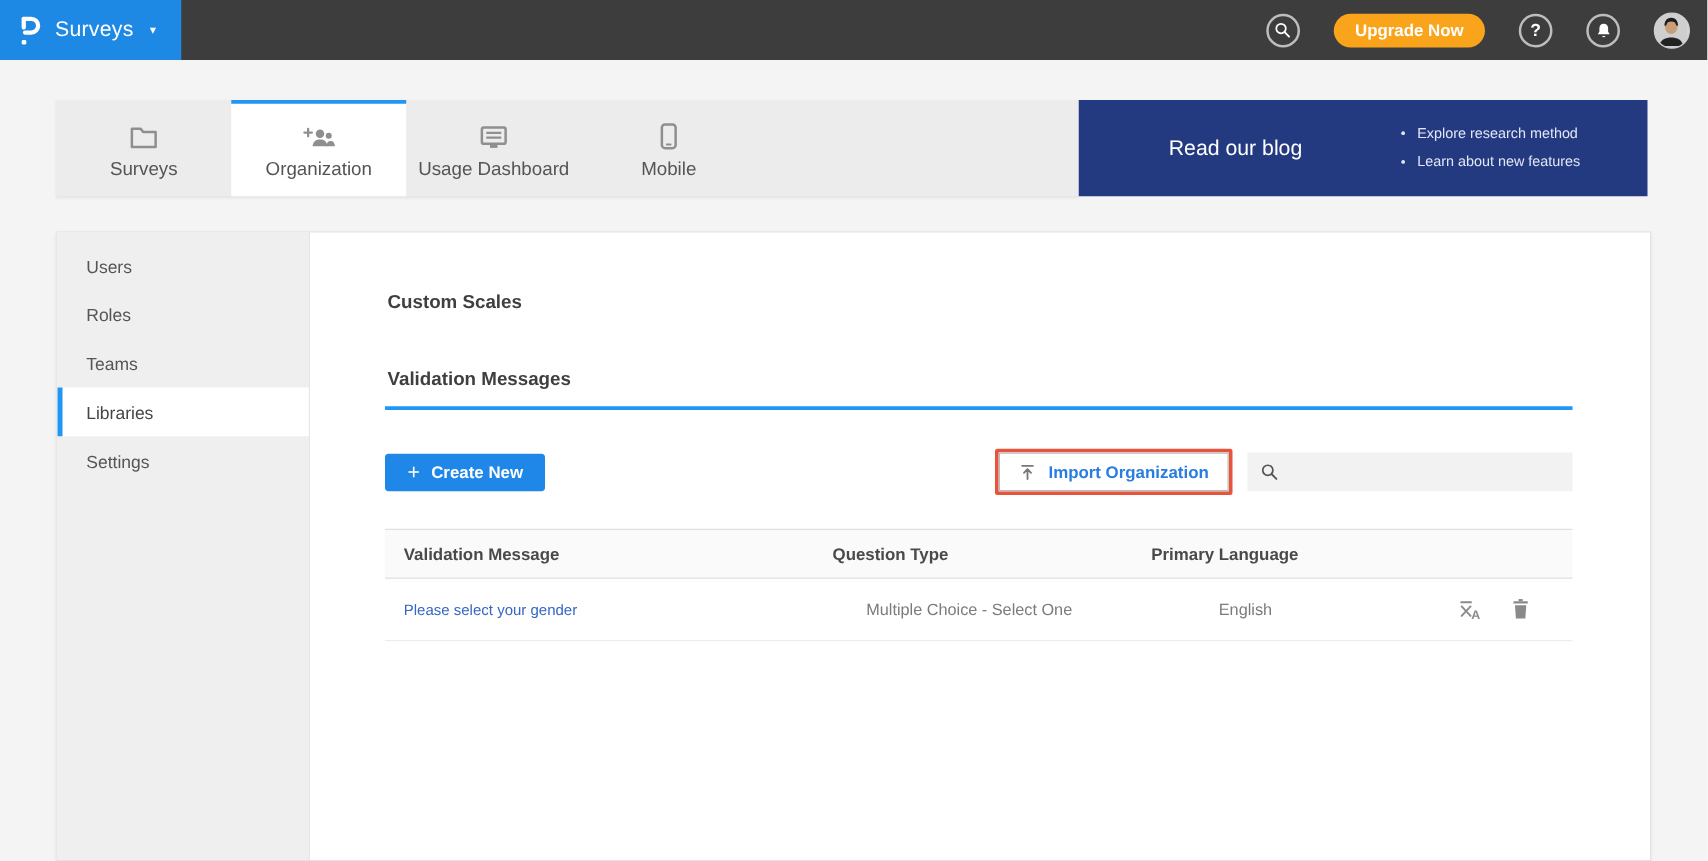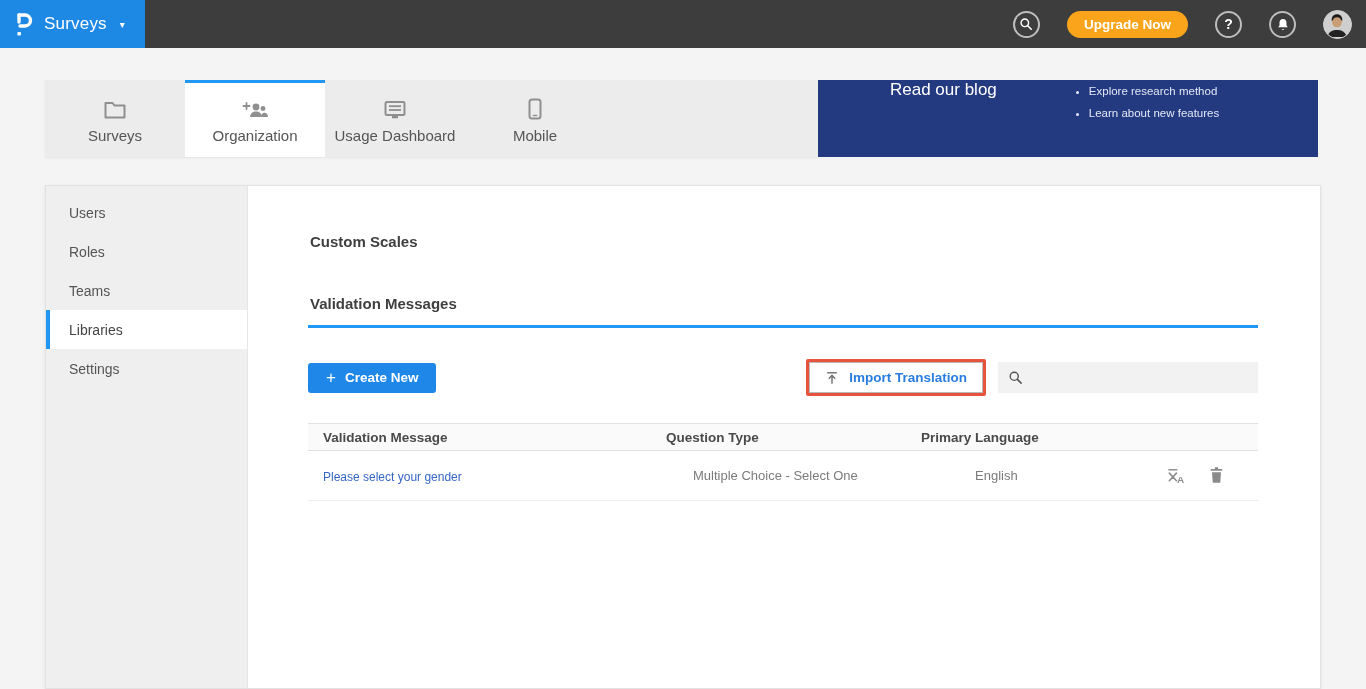--- a/index.html
+++ b/index.html
@@ -25,21 +25,21 @@
     border:1.5px solid #cfcfcf; background:#d8d8d8; }
 
   
   .strip-row { margin:32px 48px 0 45px; display:flex; height:77px; }
   .nav-strip { flex:1; background:#ececec; display:flex; box-shadow:0 1px 2px rgba(0,0,0,.07); }
   .nav-tab { width:140px; display:flex; flex-direction:column; align-items:center; justify-content:center;
     gap:7px; border-top:3px solid transparent; cursor:pointer; color:#555; }
   .nav-tab .nicon { color:#8f8f8f; height:24px; display:flex; align-items:flex-end; }
   .nav-tab .nlabel { font-size:15px; }
   .nav-tab.active { background:#fff; border-top:3px solid #2196f3; }
-  .banner { width:500px; background:#243a80; display:flex; 
+  .banner { width:455px; background:#243a80; display:flex; align-items:center;
     padding-left:72px; gap:78px; cursor:pointer; }
   .banner-title { color:#fff; font-size:17px; font-weight:500; white-space:nowrap; }
   .banner-bullets { list-style:disc; color:#e2e7f5; font-size:11.5px; line-height:1.95; padding-left:14px; }
 
   
   .panel { margin:28px 45px 0 45px; height:504px; background:#fff;
     border:1px solid #e2e2e2; box-shadow:0 1px 3px rgba(0,0,0,.08); display:flex; }
   .side-nav { width:202px; background:#efefef; padding-top:7px; border-right:1px solid #e6e6e6; }
   .side-item { height:39px; display:flex; align-items:center; padding-left:19px;
     font-size:14px; color:#555; cursor:pointer; border-left:4px solid transparent; }
@@ -62,21 +62,21 @@
   .import-btn { height:31px; background:#fff; border:1px solid #b9b9b9; display:flex; align-items:center;
     gap:10px; padding:0 15px; font-size:13.5px; font-weight:600; color:#2a7de0; cursor:pointer;
     font-family:"Liberation Sans", sans-serif; }
   .import-btn svg { color:#777; }
   .search-box { margin-left:12px; width:260px; height:31px; background:#f2f2f2; display:flex;
     align-items:center; padding-left:10px; gap:7px; }
   .search-box input { border:none; outline:none; background:transparent; flex:1; height:100%;
     font-size:13px; color:#444; font-family:"Liberation Sans", sans-serif; }
 
   .table { margin-top:27px; }
-  .thead { display:flex; align-items:center; height:28px; background:#fafafa;
+  .thead { display:flex; align-items:center; height:40px; background:#fafafa;
     border-top:1px solid #e1e1e1; border-bottom:1px solid #e1e1e1;
     font-size:13.5px; font-weight:700; color:#4a4a4a; padding:0 33px 0 15px; }
   .trow { display:flex; align-items:center; height:50px; border-bottom:1px solid #ededed;
     padding:0 33px 0 15px; }
   .col-msg { width:343px; }
   .col-type { width:255px; }
   .col-lang { flex:1; }
   .col-actions { width:86px; display:flex; justify-content:flex-end; gap:23px; }
   .msg-link { color:#3566c4; font-size:12px; cursor:pointer; }
   .cell-gray { color:#7b7b7b; font-size:13px;margin-left:27px; }
@@ -197,21 +197,21 @@
         <span class="plus">+</span>
         <span>Create New</span>
       </button>
       <div class="toolbar-spacer"></div>
       <div class="import-highlight">
         <button class="import-btn">
           <svg width="14" height="14" viewBox="0 0 16 16">
             <line x1="2.5" y1="2" x2="13.5" y2="2" stroke="currentColor" stroke-width="1.7"></line>
             <path d="M8 14 V5.5 M4.8 8.3 L8 5 l3.2 3.3" fill="none" stroke="currentColor" stroke-width="1.7" stroke-linecap="round" stroke-linejoin="round"></path>
           </svg>
-          <span>Import Translation</span>
+          <span>Import Organization</span>
         </button>
       </div>
       <div class="search-box">
         <svg width="15" height="15" viewBox="0 0 24 24">
           <circle cx="10" cy="10" r="6.5" fill="none" stroke="#555" stroke-width="2.2"></circle>
           <line x1="15" y1="15" x2="21" y2="21" stroke="#555" stroke-width="2.4" stroke-linecap="round"></line>
         </svg>
         <input type="text" value="" style="">
       </div>
     </div>

